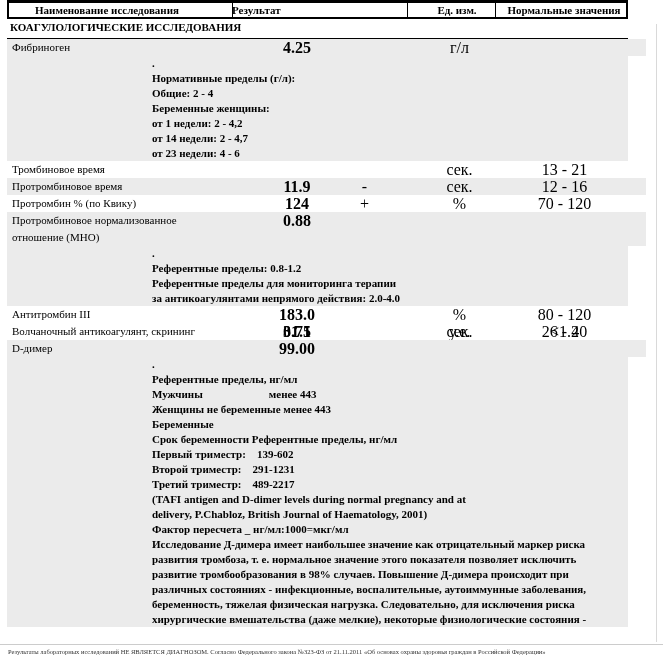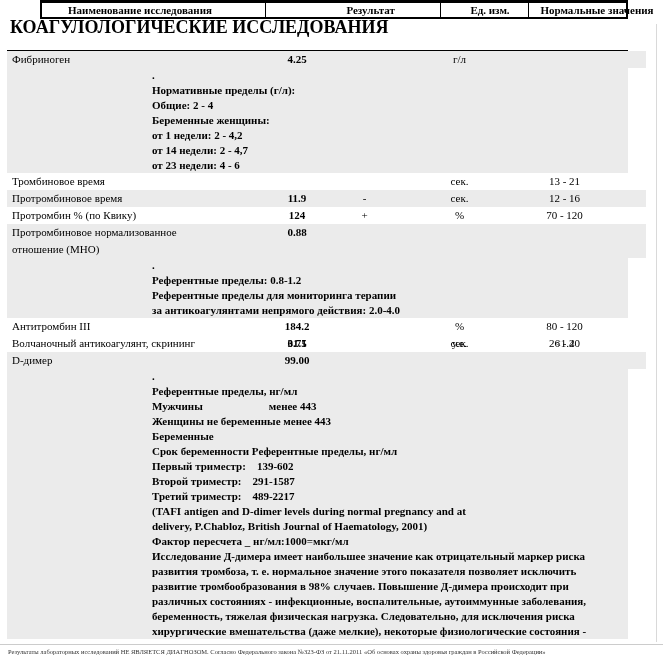--- a/index.html
+++ b/index.html
@@ -9,39 +9,38 @@
     overflow:hidden;
   }
   .content { position:absolute; left:7px; top:0; width:621px; }
 
   
   .thead {
     position:relative; box-sizing:border-box; height:19px;
     border-top:3px solid #000; border-bottom:2px solid #000;
     border-left:2px solid #000; border-right:2px solid #000;
     background:#fff;
-    margin-left:33px;
   }
   .thead .hl { position:absolute; top:0; font-size:11px; font-weight:bold; line-height:14px; white-space:nowrap; }
   .h-name   { left:26px; }
-  .h-result { left:223px; width:130px; text-align:right; }
+  .h-result { left:223px; width:130px; text-align:left; }
   .h-unit   { left:403px; width:90px;  text-align:center; }
   .h-normal { left:491px; width:128px; text-align:center; }
   .hdiv { position:absolute; top:0; bottom:0; width:1px; background:#000; }
 
   .section-title {
-    font-size:18px; font-weight:bold; line-height:14px;
-    padding:1px 0 16px 3px; border-bottom:1.5px solid #000; white-space:nowrap;
+    font-size:11px; font-weight:bold; line-height:14px;
+    padding:1px 0 4px 3px; border-bottom:1.5px solid #000; white-space:nowrap;
   }
 
   
   .row { position:relative; width:639px; }
   .row.shaded { background:#ebebeb; }
   .c-name { margin-left:5px; width:205px; font-size:11px; line-height:17px; }
-  .cell-abs { position:absolute; top:0; font-size:11px; line-height:17px; text-align:center; white-space:nowrap; }
+  .cell-abs { position:absolute; top:0; font-size:16px; line-height:17px; text-align:center; white-space:nowrap; }
   .c-result { left:225px; width:130px; font-weight:bold; }
   .c-flag   { left:330px; width:55px; }
   .c-unit   { left:405px; width:95px; }
   .c-normal { left:495px; width:125px; }
 
   
   .comment { padding-left:145px; font-size:11px; font-weight:bold; line-height:15px; }
   .comment.shaded { background:#ebebeb; }
   .comment div { white-space:pre-wrap; }
 
@@ -118,21 +117,21 @@
           <div class="cell-abs c-normal"></div>
         </div>
         <div class="comment shaded">
           <div>.</div>
           <div>Референтные пределы: 0.8-1.2</div>
           <div>Референтные пределы для мониторинга терапии</div>
           <div>за антикоагулянтами непрямого действия: 2.0-4.0</div>
         </div>
         <div class="row">
           <div class="c-name">Антитромбин III</div>
-          <div class="cell-abs c-result">184.2</div>
+          <div class="cell-abs c-result">183.0</div>
           <div class="cell-abs c-flag"></div>
           <div class="cell-abs c-unit">%</div>
           <div class="cell-abs c-normal">80 - 120</div>
         </div>
         <div class="row shaded">
           <div class="cell-abs c-result">31.5</div>
           <div class="cell-abs c-flag"></div>
           <div class="cell-abs c-unit">сек.</div>
           <div class="cell-abs c-normal">26 - 40</div>
         </div>
@@ -151,21 +150,21 @@
           <div class="cell-abs c-normal"></div>
         </div>
         <div class="comment shaded">
           <div>.</div>
           <div>Референтные пределы, нг/мл</div>
           <div>Мужчины                        менее 443</div>
           <div>Женщины не беременные менее 443</div>
           <div>Беременные</div>
           <div>Срок беременности Референтные пределы, нг/мл</div>
           <div>Первый триместр:    139-602</div>
-          <div>Второй триместр:    291-1587</div>
+          <div>Второй триместр:    291-1231</div>
           <div>Третий триместр:    489-2217</div>
           <div>(TAFI antigen and D-dimer levels during normal pregnancy and at</div>
           <div>delivery, P.Chabloz, British Journal of Haematology, 2001)</div>
           <div>Фактор пересчета _ нг/мл:1000=мкг/мл</div>
           <div>Исследование Д-димера имеет наибольшее значение как отрицательный маркер риска</div>
           <div>развития тромбоза, т. е. нормальное значение этого показателя позволяет исключить</div>
           <div>развитие тромбообразования в 98% случаев. Повышение Д-димера происходит при</div>
           <div>различных состояниях - инфекционные, воспалительные, аутоиммунные заболевания,</div>
           <div>беременность, тяжелая физическая нагрузка. Следовательно, для исключения риска</div>
           <div>хирургические вмешательства (даже мелкие), некоторые физиологические состояния -</div>

